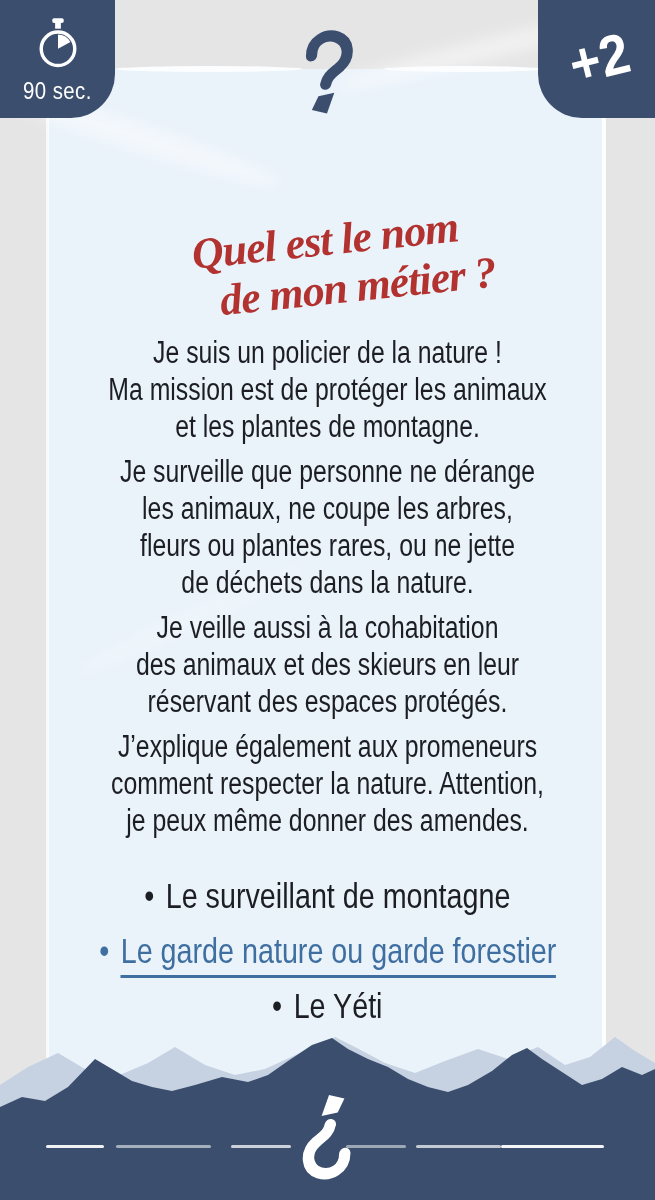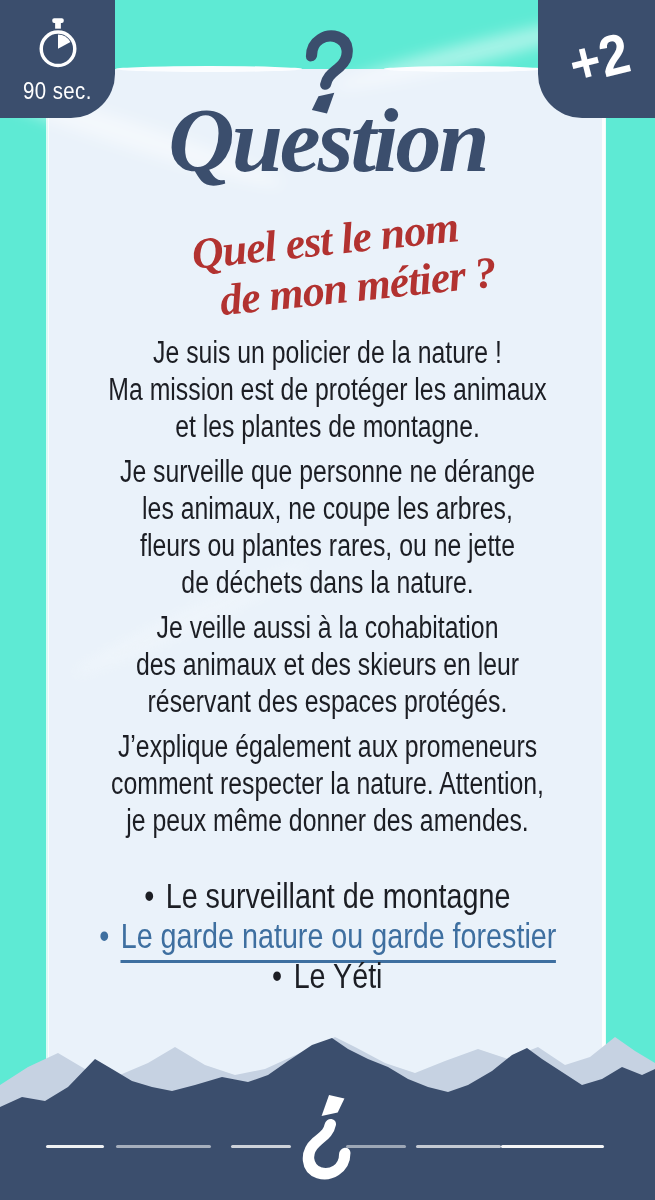--- a/index.html
+++ b/index.html
@@ -1,19 +1,19 @@
 <!DOCTYPE html>
 <html><head>
 <meta charset="utf-8">
 <style>
   html,body{margin:0;padding:0;}
   body{background:#b9c4d4;font-family:"Liberation Sans",sans-serif;}
   .card{
     position:relative;width:655px;height:1200px;overflow:hidden;
-    background:#5eead4;margin:0 auto;
+    background:#e5e5e5;margin:0 auto;
   }
   
   .inner-panel{position:absolute;left:48px;top:69px;width:557px;height:1078px;background:#eaf2fa;}
   
   .streak{position:absolute;background:rgba(255,255,255,.45);filter:blur(7px);border-radius:50%;}
   .s1{left:-40px;top:120px;width:330px;height:26px;transform:rotate(18deg);}
   .s2{left:330px;top:40px;width:300px;height:22px;transform:rotate(-14deg);}
   .s3{left:60px;top:610px;width:260px;height:20px;transform:rotate(-25deg);opacity:.5;}
   
   .frame-line{position:absolute;background:rgba(255,255,255,.78);}
@@ -63,21 +63,21 @@
     position:absolute;top:334px;left:36px;right:36px;
     display:flex;flex-direction:column;gap:8px;
   }
   .para{
     white-space:pre-line;text-align:center;color:#1c1e24;
     font-size:31px;line-height:37px;transform:scaleX(.8);transform-origin:50% 0;
   }
   
   .answers{
     position:absolute;top:876px;left:20px;right:20px;
-    display:flex;flex-direction:column;align-items:center;
+    display:flex;flex-direction:column;gap:15px;align-items:center;
   }
   .answer{
     font-size:35px;line-height:40px;color:#1c1e24;white-space:nowrap;
     transform:scaleX(.82);transform-origin:50% 0;
   }
   .answer .bullet{margin-right:14px;}
   .answer.correct{color:#3e6fa0;}
   .answer.correct .answer-label{border-bottom:3px solid #3e6fa0;padding-bottom:5px;}
   
   .mountains{position:absolute;left:0;bottom:0;width:655px;height:165px;}
@@ -133,21 +133,20 @@
 
   <div class="q-mark">
     <svg width="58" height="86" viewBox="0 0 64 100" xmlns="http://www.w3.org/2000/svg">
       <g transform="skewX(-6)" fill="#3b4e6d" stroke="#3b4e6d">
         <path d="M16 30 C14 12 30 4 43 8 C58 13 62 31 50 43 C43 50 37 53 36 63" fill="none" stroke-width="13" stroke-linecap="round"></path>
         <path d="M29 77 L47 73 L41 97 L23 93 Z" stroke="none"></path>
       </g>
     </svg>
   </div>
 
-  <div class="title">Question</div>
 
   <div class="prompt">
     <div>Quel est le nom</div>
     <div class="prompt-line2">de mon métier ?</div>
   </div>
 
   <div class="body-text">
     <div class="para">Je suis un policier de la nature !
 Ma mission est de protéger les animaux
 et les plantes de montagne.</div>

